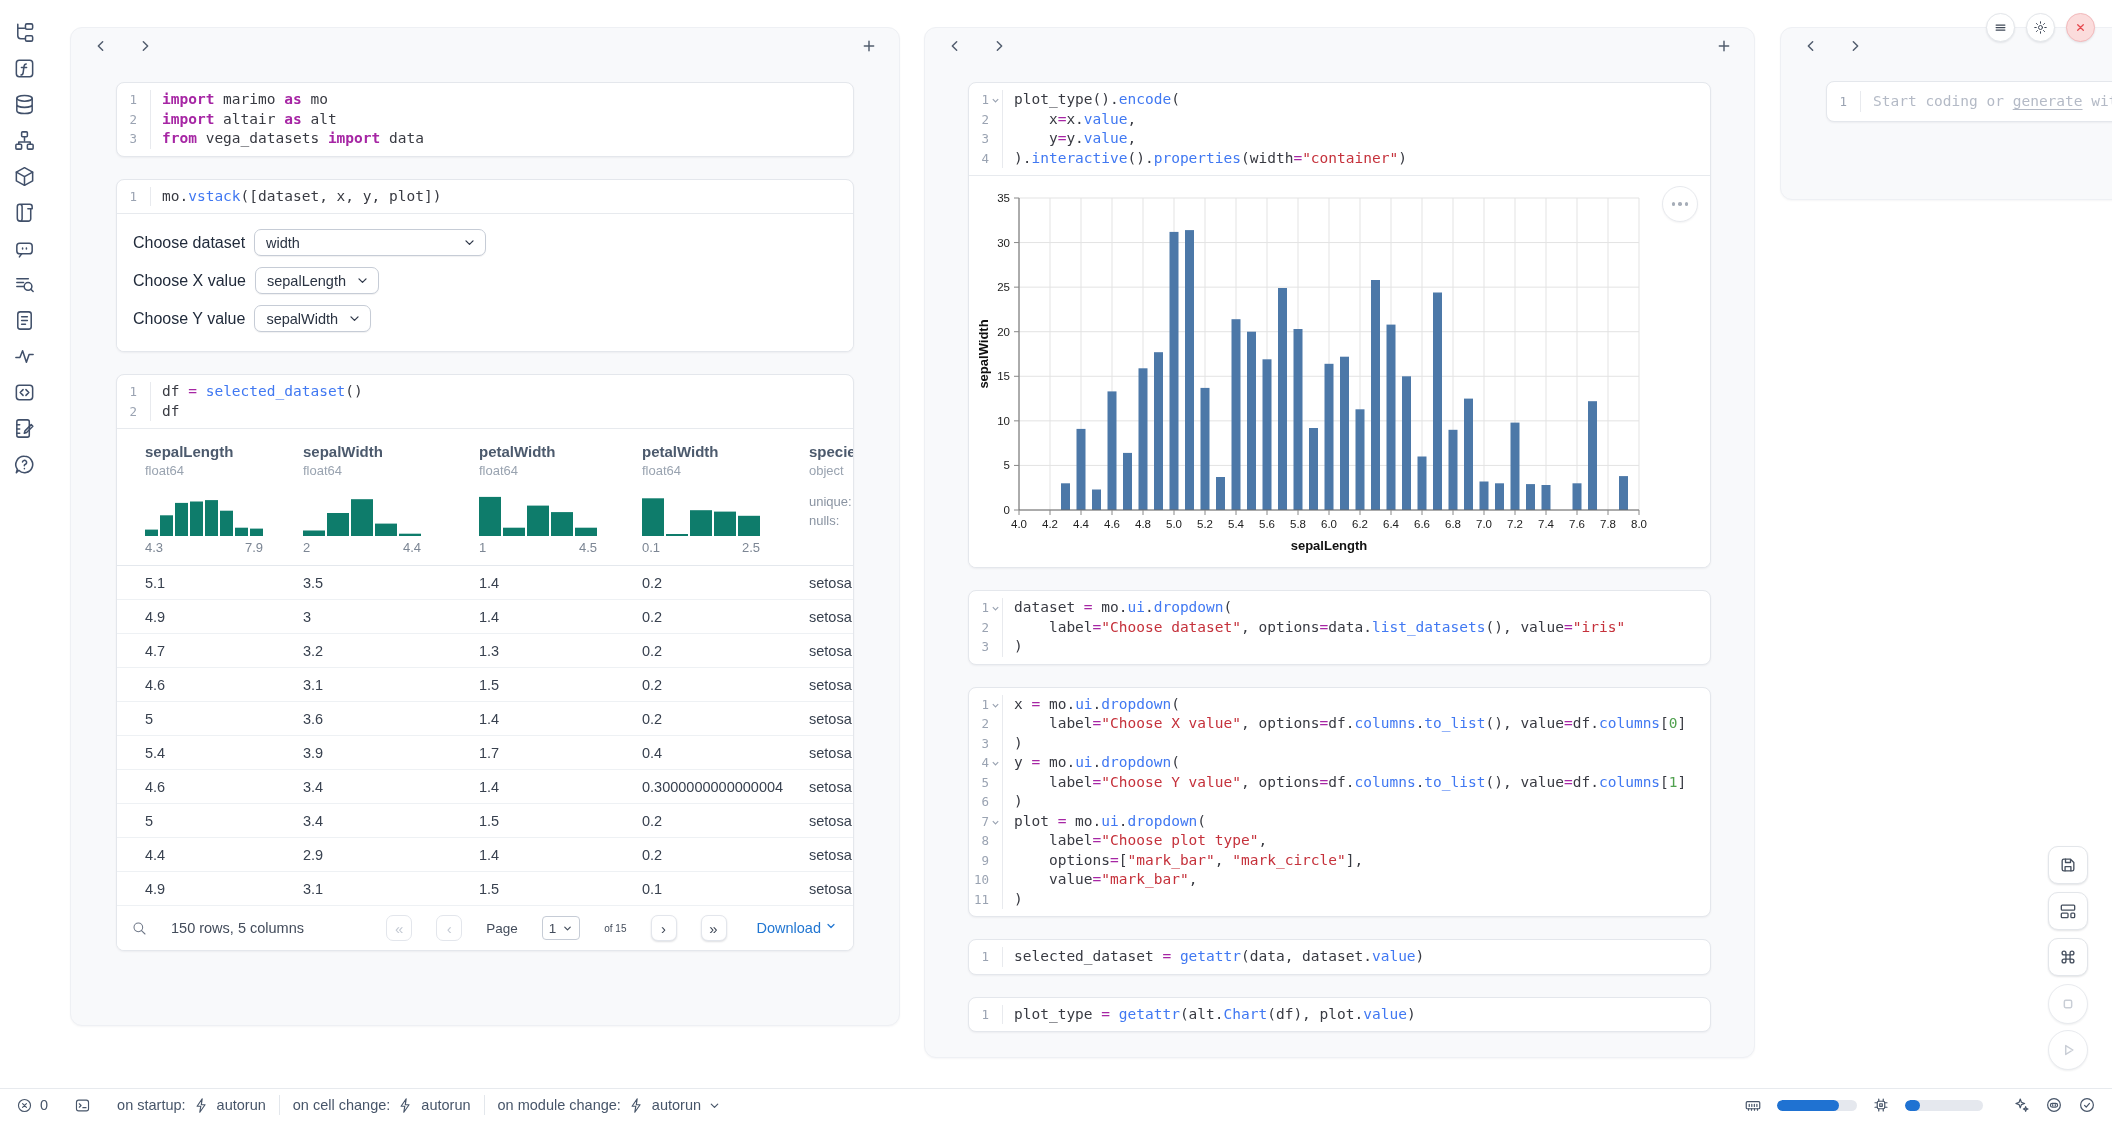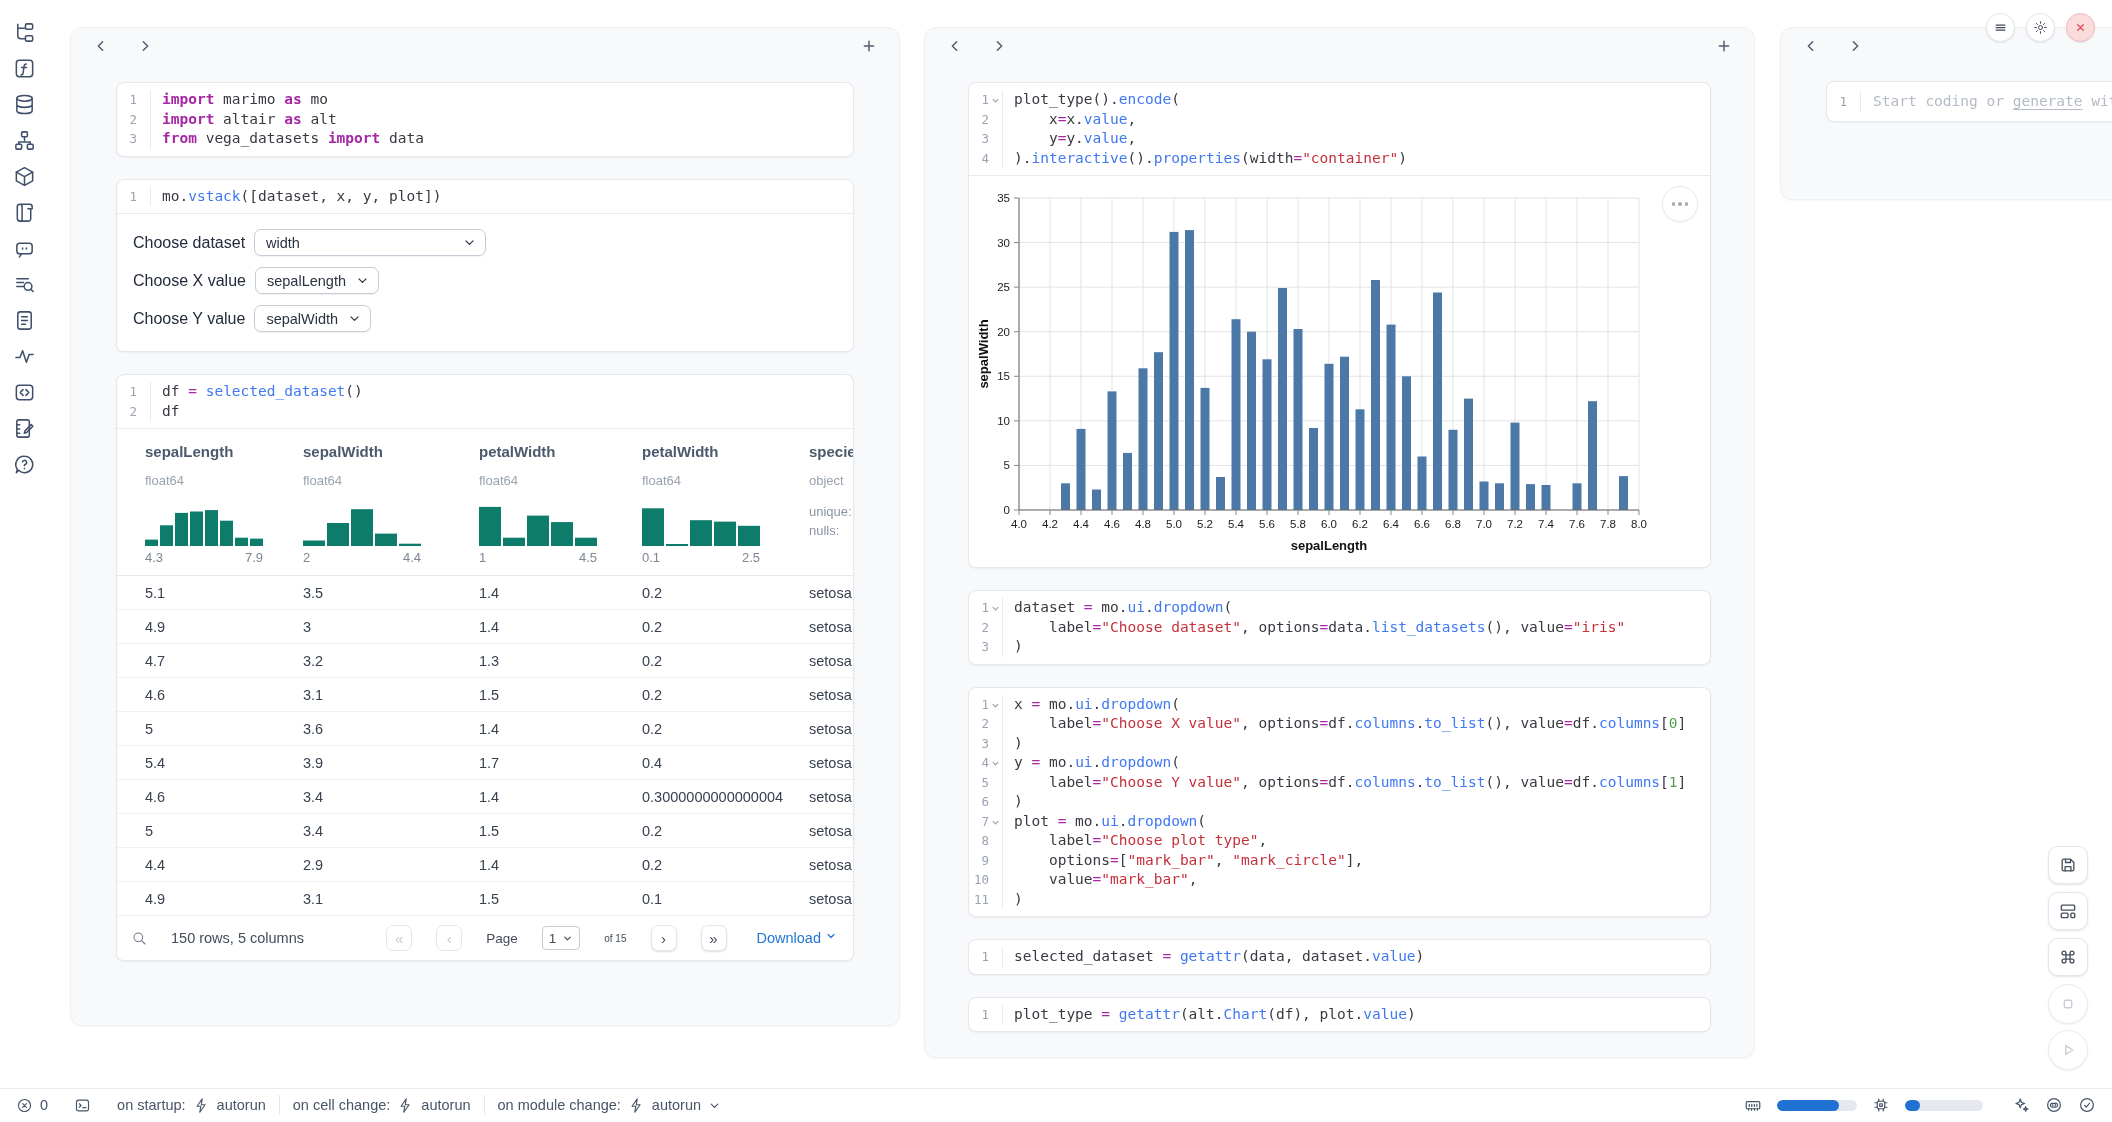--- a/index.html
+++ b/index.html
@@ -49,21 +49,21 @@
           padding:0 9px 0 11px;background:#fff;border:1px solid #c6ccd6;border-radius:7px;
           box-shadow:0 1px 1px rgba(16,24,40,.06);font-size:14.5px;color:#2a3342;cursor:pointer;box-sizing:border-box}
   .select.wide{width:232px}
   .select .ic{width:13px;height:13px;color:#30394a}
 
   
   .tbl-head{display:grid;grid-template-columns:158px 176px 163px 167px 1fr;padding:14px 0 0 28px;
             border-bottom:1px solid #e4e8ed}
   .th{padding-right:20px;overflow:hidden}
   .th-name{font-size:15px;font-weight:bold;color:#4c5a6d;white-space:nowrap}
-  .th-type{font-size:13px;color:#99a3b0;margin-top:13px;white-space:nowrap}
+  .th-type{font-size:13px;color:#99a3b0;margin-top:3px;white-space:nowrap}
   .th-hist{margin-top:12px;height:46px}
   .th-range{display:flex;justify-content:space-between;width:118px;font-size:13px;color:#7c8694;
             margin-top:4px;padding-bottom:10px}
   .th-meta{font-size:13px;color:#8a94a2;margin-top:14px;line-height:19px;white-space:nowrap}
   .tbl-row{display:grid;grid-template-columns:158px 176px 163px 167px 1fr;align-items:center;height:33px;
            padding-left:28px;border-bottom:1px solid #eef1f4;font-size:14.5px;color:#38414f}
   .tbl-row span{white-space:nowrap;overflow:hidden}
   .tbl-foot{height:44px;display:flex;align-items:center;padding:0 16px 0 14px;gap:24px;font-size:14.5px;color:#434c5b}
   .search-ic{width:16px;height:16px;color:#6f7888}
   .pgbtn{width:26px;height:26px;border:1px solid #e3e6ec;border-radius:7px;background:#fff;font-size:15px;

